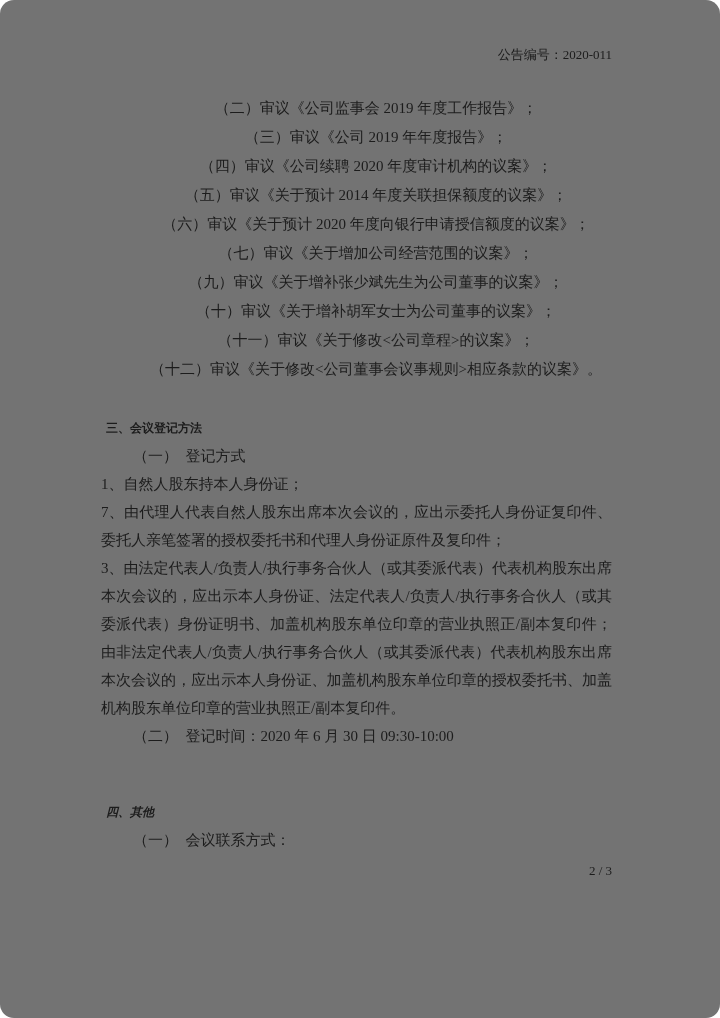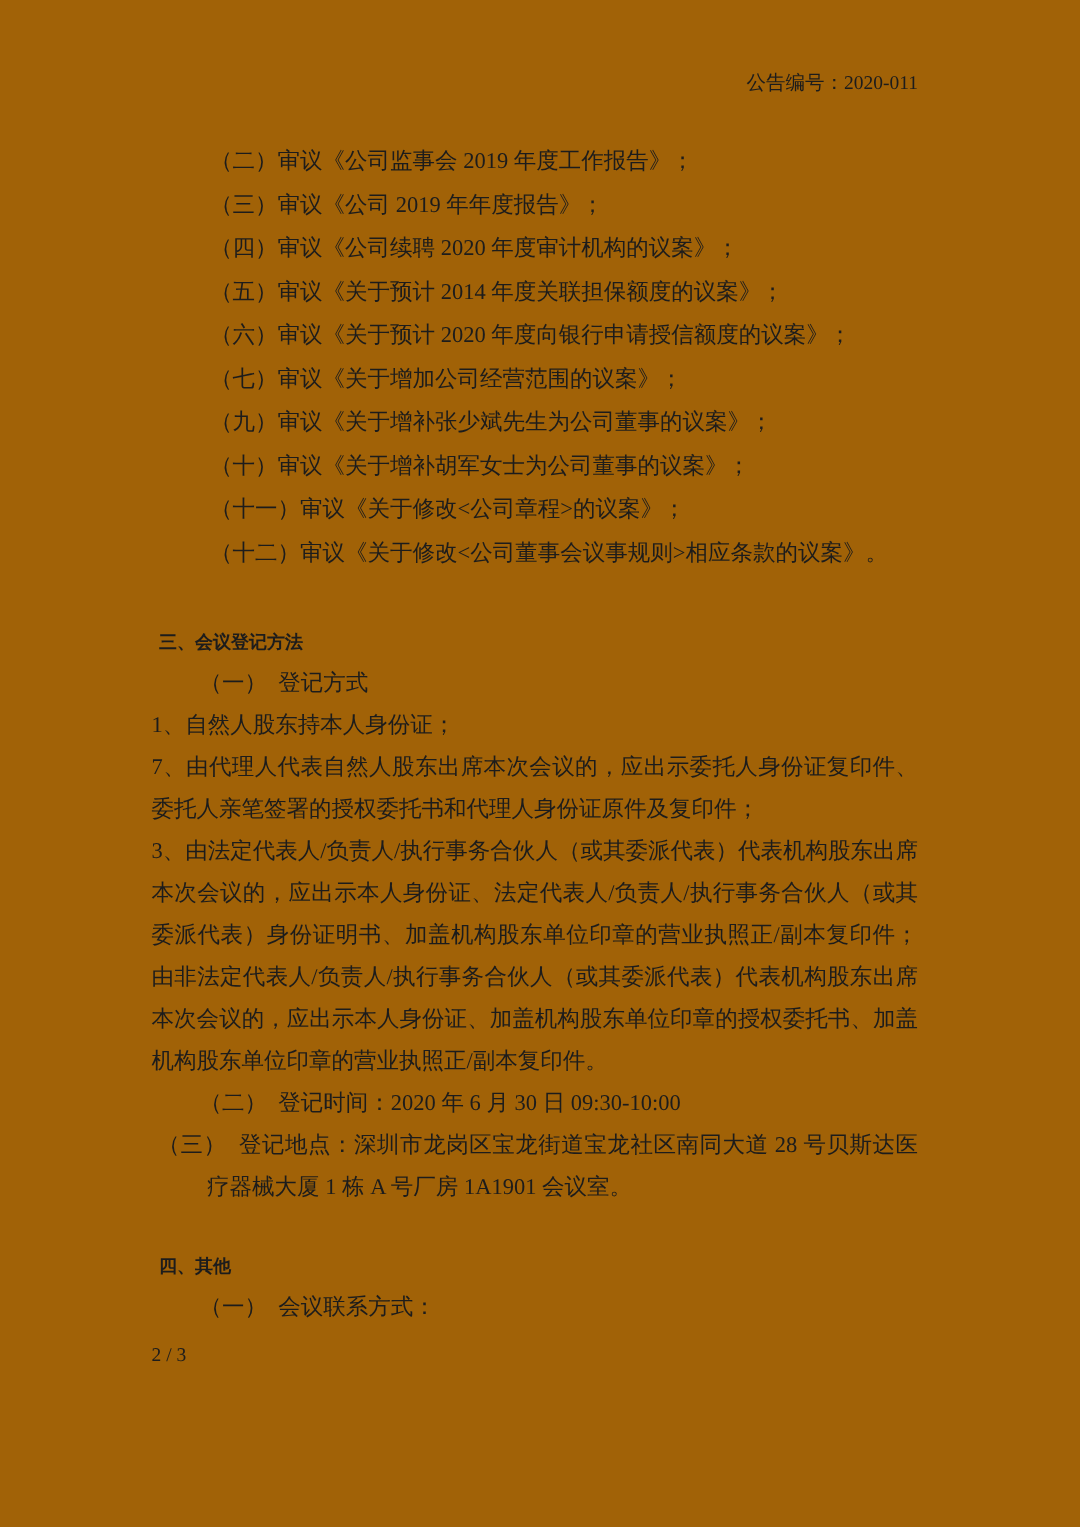--- a/index.html
+++ b/index.html
@@ -1,62 +1,64 @@
 <!DOCTYPE html>
 <html><head>
 <meta charset="utf-8">
 <style>
   html,body { margin:0; padding:0; background:#ffffff; }
   .page {
     position:relative;
     width:720px; height:1018px;
-    background:#a16207;
+    background:#737373;
     color:#1c1c1c;
     font-family:"Liberation Serif","DejaVu Serif",serif;
     font-size:15px;
     overflow:hidden;
     margin:0 auto;
+    border-radius:14px;
   }
   .content { padding:0 108px 0 101px; }
   .ann-no {
     padding-top:46px;
     text-align:right;
     font-size:13px;
     line-height:18px;
     white-space:pre-wrap;
   }
   .agenda { margin-top:30px; }
   .agenda-item {
     padding-left:39px;
     line-height:29px;
     white-space:pre-wrap;
+    text-align:center;
   }
   .sec-heading {
     margin:0;
     padding-left:5px;
     font-size:12px;
     font-weight:bold;
     line-height:28px;
     white-space:pre-wrap;
   }
   .mt-sec1 { margin-top:30px; }
-  .mt-sec2 { margin-top:24px; }
+  .mt-sec2 { margin-top:48px;font-style:italic; }
   .line {
     line-height:28px;
     white-space:pre-wrap;
   }
   .sub { padding-left:4px;margin-left:28px; }
   .just { text-align:justify; }
   .hang {
     padding-left:37px;
     text-indent:-33px;
   }
   .footer {
     margin-top:8px;
-    text-align:left;
+    text-align:right;
     font-size:13px;
     font-weight:normal;
     line-height:18px;
     white-space:pre-wrap;
   }
 </style>
 </head>
 <body>
 
 <div class="page">
@@ -82,21 +84,20 @@
     <div class="line sub">（一）  登记方式</div>
 
     <div class="line">1、自然人股东持本人身份证；</div>
 
     <div class="line just">7、由代理人代表自然人股东出席本次会议的，应出示委托人身份证复印件、委托人亲笔签署的授权委托书和代理人身份证原件及复印件；</div>
 
     <div class="line just">3、由法定代表人/负责人/执行事务合伙人（或其委派代表）代表机构股东出席本次会议的，应出示本人身份证、法定代表人/负责人/执行事务合伙人（或其委派代表）身份证明书、加盖机构股东单位印章的营业执照正/副本复印件；由非法定代表人/负责人/执行事务合伙人（或其委派代表）代表机构股东出席本次会议的，应出示本人身份证、加盖机构股东单位印章的授权委托书、加盖机构股东单位印章的营业执照正/副本复印件。</div>
 
     <div class="line sub">（二）  登记时间：2020 年 6 月 30 日 09:30-10:00</div>
 
-    <div class="line just hang">（三）  登记地点：深圳市龙岗区宝龙街道宝龙社区南同大道 28 号贝斯达医疗器械大厦 1 栋 A 号厂房 1A1901 会议室。</div>
 
     <div class="sec-heading mt-sec2">四、其他</div>
 
     <div class="line sub">（一）  会议联系方式：</div>
 
     <div class="footer">2 / 3</div>
 
   </div>
 </div>
 

